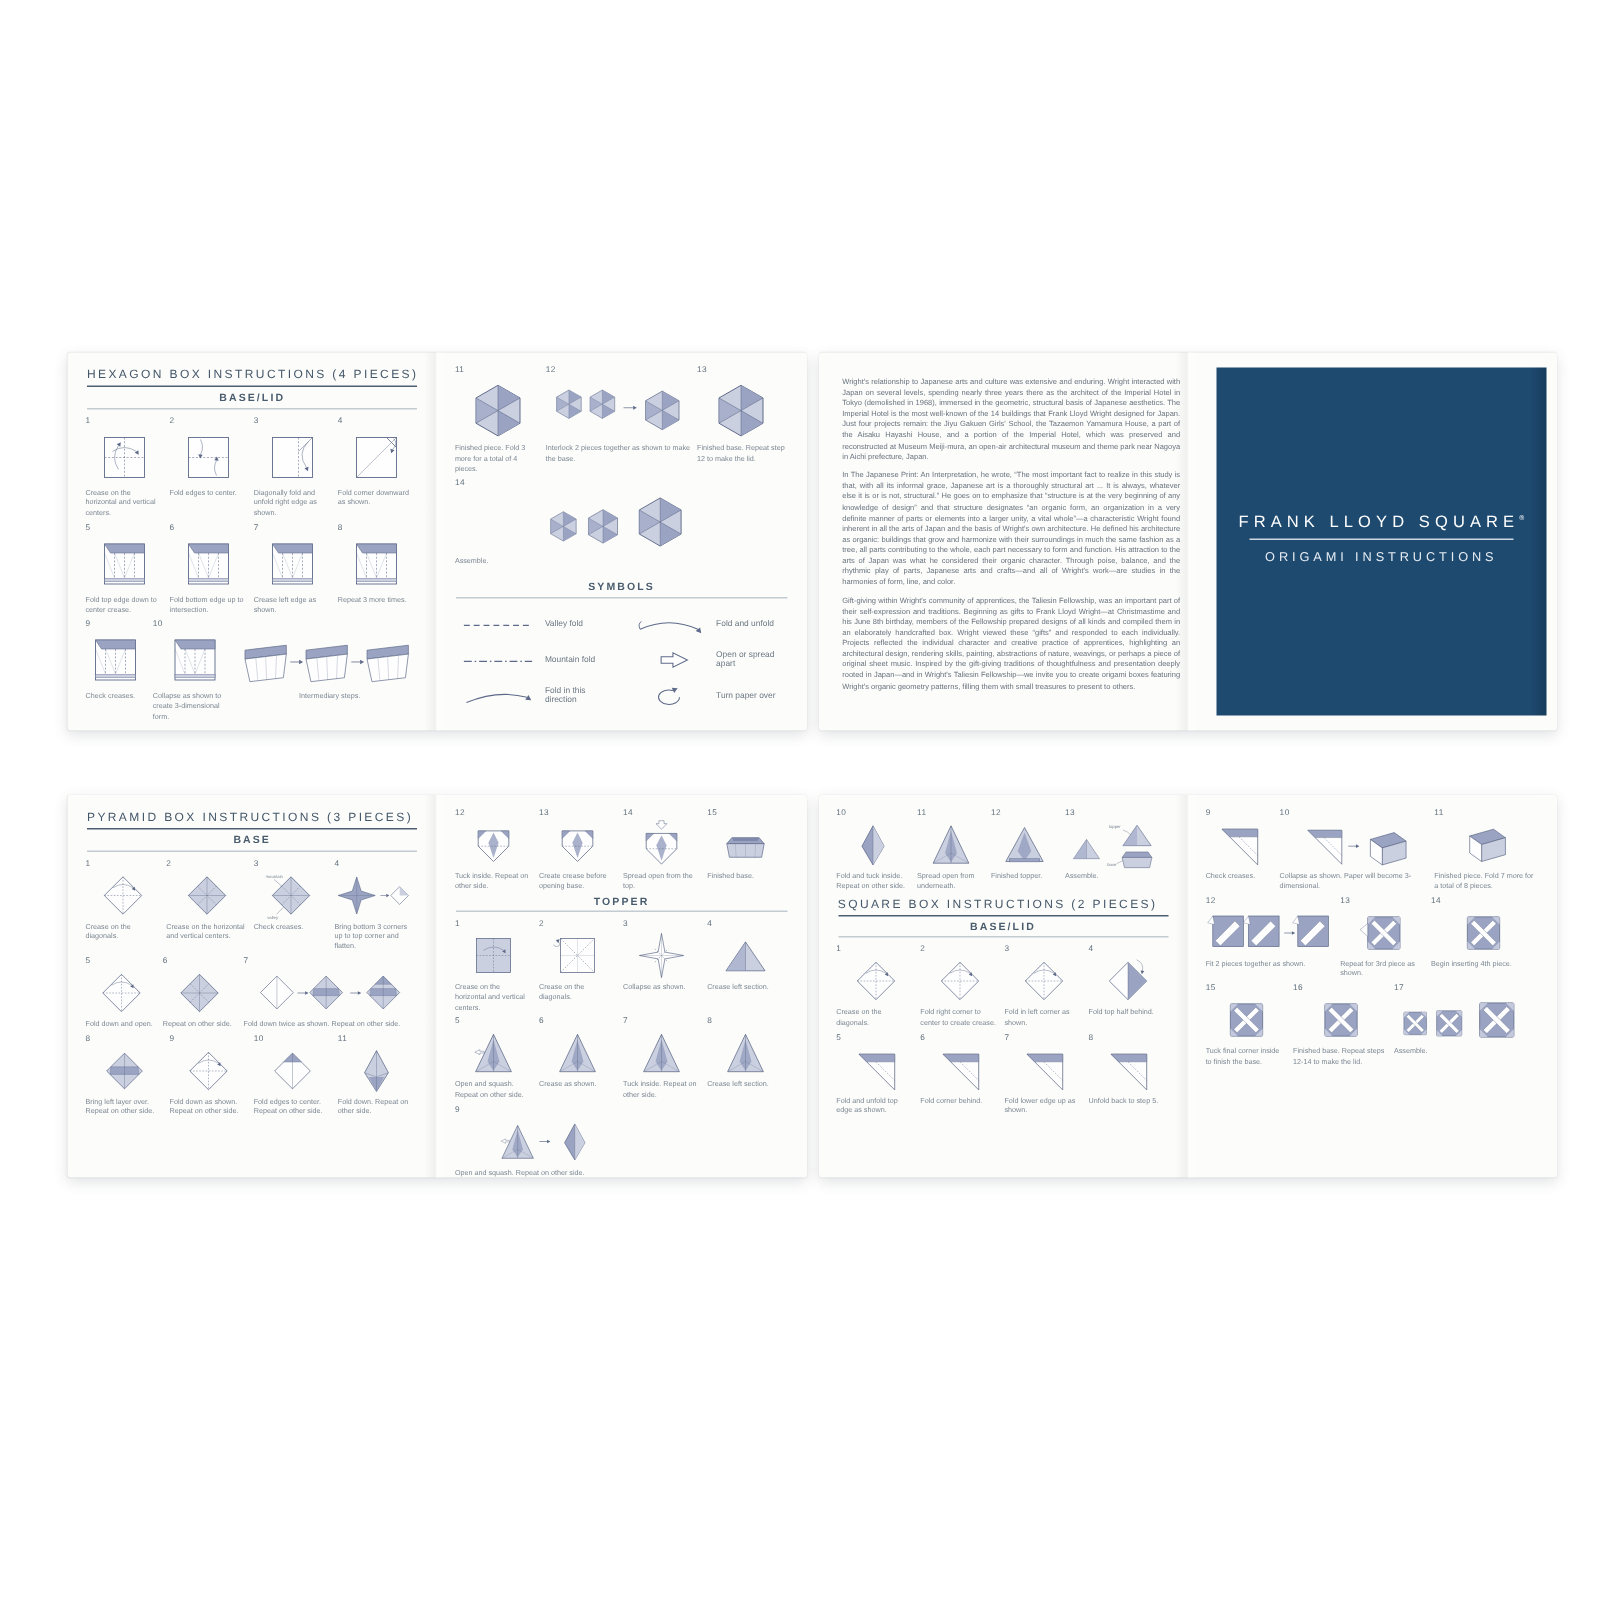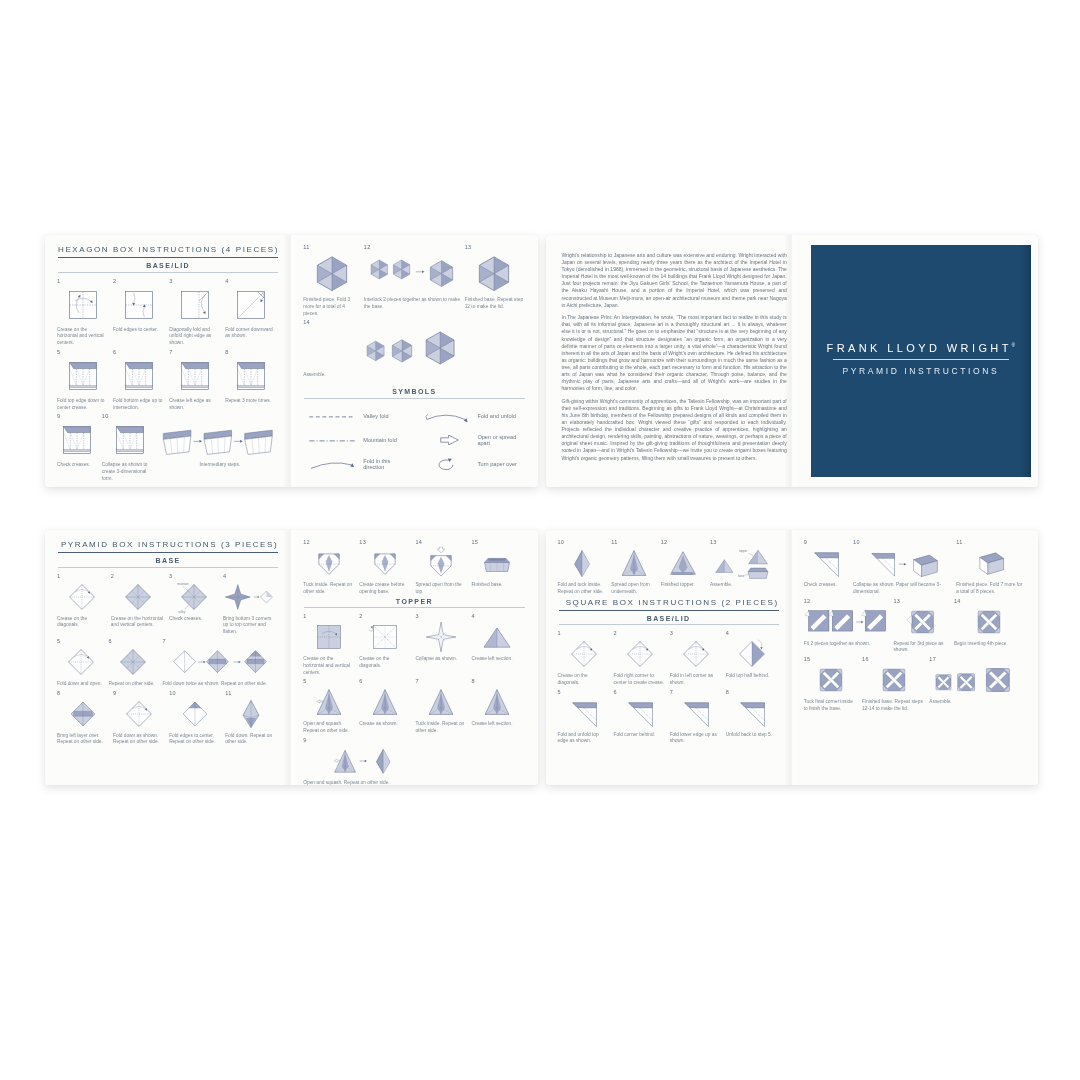--- a/index.html
+++ b/index.html
@@ -7,21 +7,21 @@
   .canvas{position:relative;width:1080px;height:1080px;background:#ffffff;}
   .row{position:absolute;left:45px;width:993px;display:flex;gap:8px;}
   .row-top{top:235px;height:252px;}
   .row-bottom{top:530px;height:255px;}
   .sheet{flex:1;display:flex;position:relative;background:#fcfcfa;border-radius:2px;
     box-shadow:0 3px 9px rgba(70,75,90,.16), 0 0 1px rgba(0,0,0,.10);}
   .sheet::after{content:'';position:absolute;left:50%;top:0;bottom:0;width:16px;transform:translateX(-50%);
     background:linear-gradient(to right, rgba(0,0,0,0) 0%, rgba(80,88,104,.07) 44%, rgba(255,255,255,.55) 54%, rgba(0,0,0,0) 100%);
     pointer-events:none;}
   .panel{flex:1;box-sizing:border-box;padding:9px 11px;overflow:hidden;position:relative;}
-  .ptitle{font-size:8px;letter-spacing:1.6px;font-weight:normal;color:#44576a;text-align:right;
+  .ptitle{font-size:8px;letter-spacing:1.6px;font-weight:normal;color:#44576a;text-align:left;
     border-bottom:1px solid #4c5f72;padding-bottom:3px;margin:1px 2px 4px 2px;white-space:nowrap;}
   .psub{font-size:7px;letter-spacing:1.4px;color:#495c6e;text-align:center;
     border-bottom:1px solid #c3cbd3;padding-bottom:2.5px;margin:0 2px 5px 2px;}
   .steps-row{display:flex;align-items:flex-start;margin-bottom:2px;}
   .step{box-sizing:border-box;padding:0 3px 0 1px;}
   .step-n{font-size:5.5px;color:#60707e;letter-spacing:.3px;margin-bottom:1px;height:6px;}
   .step-d{height:40px;display:flex;align-items:center;justify-content:center;}
   .step-d svg{height:100%;max-width:100%;}
   .row-bottom .step-d{height:34px;}
   #hex2-steps .step-d{height:44px;}
@@ -374,23 +374,23 @@
       <section class="panel">
         <div class="essay" id="essay-paragraphs">
             <p>Wright's relationship to Japanese arts and culture was extensive and enduring. Wright interacted with Japan on several levels, spending nearly three years there as the architect of the Imperial Hotel in Tokyo (demolished in 1968), immersed in the geometric, structural basis of Japanese aesthetics. The Imperial Hotel is the most well-known of the 14 buildings that Frank Lloyd Wright designed for Japan. Just four projects remain: the Jiyu Gakuen Girls' School, the Tazaemon Yamamura House, a part of the Aisaku Hayashi House, and a portion of the Imperial Hotel, which was preserved and reconstructed at Museum Meiji-mura, an open-air architectural museum and theme park near Nagoya in Aichi prefecture, Japan.</p>
             <p>In The Japanese Print: An Interpretation, he wrote, “The most important fact to realize in this study is that, with all its informal grace, Japanese art is a thoroughly structural art ... It is always, whatever else it is or is not, structural.” He goes on to emphasize that “structure is at the very beginning of any knowledge of design” and that structure designates “an organic form, an organization in a very definite manner of parts or elements into a larger unity, a vital whole”—a characteristic Wright found inherent in all the arts of Japan and the basis of Wright's own architecture. He defined his architecture as organic: buildings that grow and harmonize with their surroundings in much the same fashion as a tree, all parts contributing to the whole, each part necessary to form and function. His attraction to the arts of Japan was what he considered their organic character. Through poise, balance, and the rhythmic play of parts, Japanese arts and crafts—and all of Wright's work—are studies in the harmonies of form, line, and color.</p>
             <p>Gift-giving within Wright's community of apprentices, the Taliesin Fellowship, was an important part of their self-expression and traditions. Beginning as gifts to Frank Lloyd Wright—at Christmastime and his June 8th birthday, members of the Fellowship prepared designs of all kinds and compiled them in an elaborately handcrafted box. Wright viewed these “gifts” and responded to each individually. Projects reflected the individual character and creative practice of apprentices, highlighting an architectural design, rendering skills, painting, abstractions of nature, weavings, or perhaps a piece of original sheet music. Inspired by the gift-giving traditions of thoughtfulness and presentation deeply rooted in Japan—and in Wright's Taliesin Fellowship—we invite you to create origami boxes featuring Wright's organic geometry patterns, filling them with small treasures to present to others.</p>
           </div>
       </section>
       <section class="panel panel-cover">
         <div class="cover">
           <div class="cover-text">
-            <div class="cover-title"><span>FRANK LLOYD WRIGHT</span><sup>®</sup></div>
+            <div class="cover-title"><span>FRANK LLOYD SQUARE</span><sup>®</sup></div>
             <div class="cover-rule"></div>
-            <div class="cover-sub">PYRAMID INSTRUCTIONS</div>
+            <div class="cover-sub">ORIGAMI INSTRUCTIONS</div>
           </div>
         </div>
       </section>
     </div>
   </div>
 
   <div class="row row-bottom">
     <div class="sheet">
       <section class="panel">
         <h1 class="ptitle">PYRAMID BOX INSTRUCTIONS (3 PIECES)</h1>

